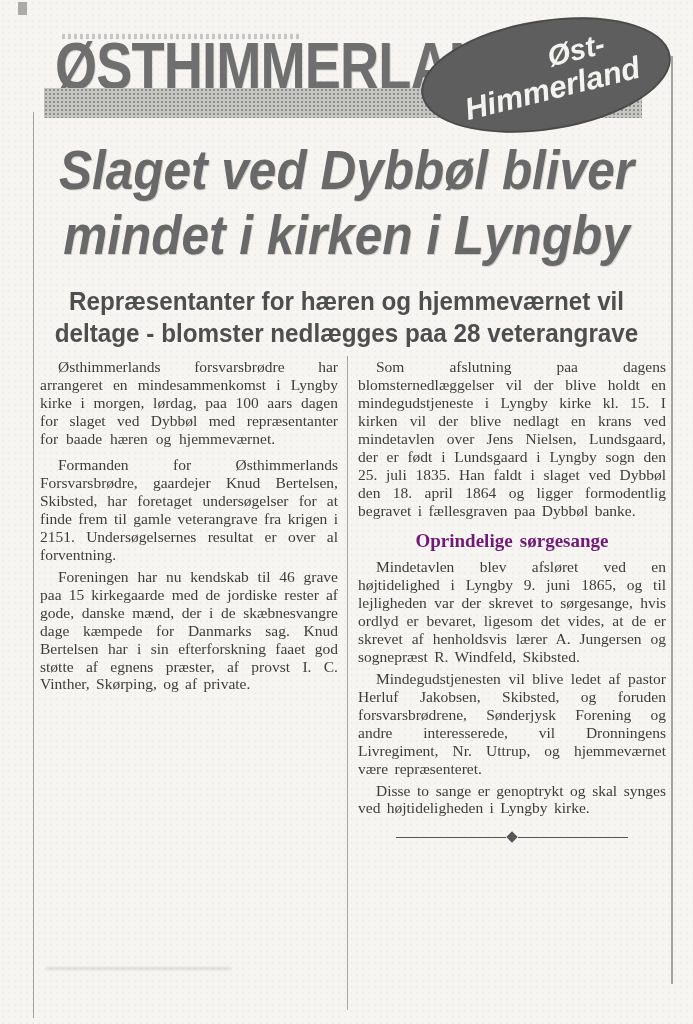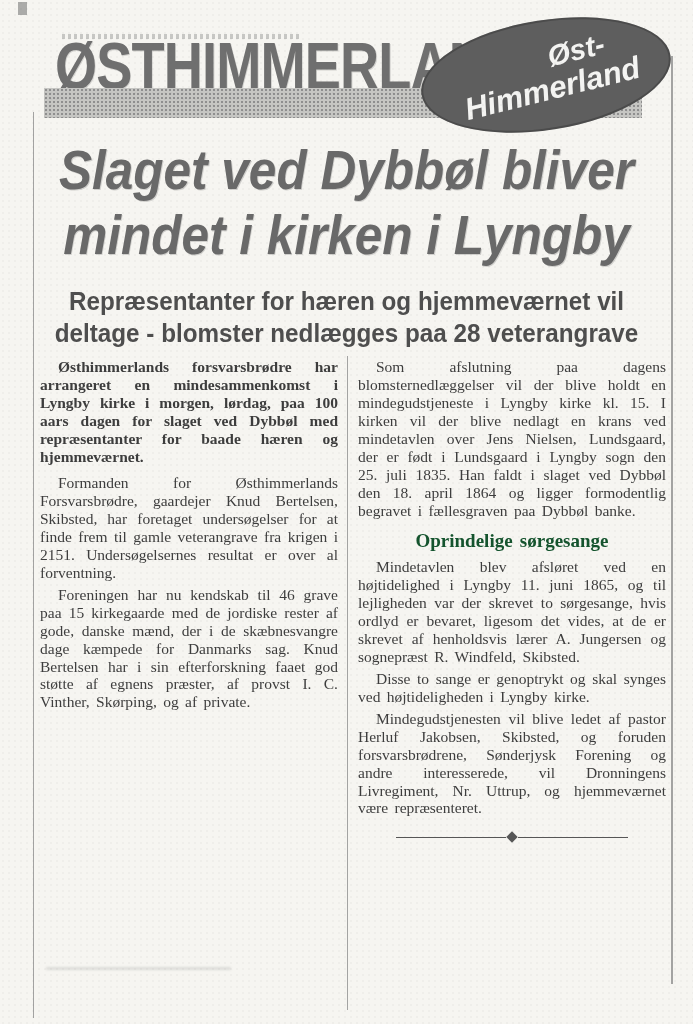--- a/index.html
+++ b/index.html
@@ -89,26 +89,26 @@
   .col {
     position:absolute; top:358px;
     font-size:15.5px; line-height:1.16;
     text-align:justify;
     color:#3d3d3d;
     word-spacing:2.5px;
   }
   .col-left  { left:40px;  width:298px; }
   .col-right { left:358px; width:308px; }
   .col p { text-indent:18px; margin:0 0 4px 0; }
-  .col p.lead { font-weight:bold; word-spacing:4px; margin-bottom:8px; }
+  .col p.lead { font-weight:normal; word-spacing:4px; margin-bottom:8px; }
   .col-heading {
     font-family:"Liberation Serif", serif;
     font-weight:bold; font-size:19px; line-height:1.22;
     text-align:center; white-space:pre-line;
-    margin:9px 0 6px 0; color:#14532d;
+    margin:9px 0 6px 0; color:#701a75;
   }
   .end-divider {
     margin:16px auto 0 auto; width:232px;
     display:flex; align-items:center;
   }
   .dline { flex:1; height:1px; background:#565656; }
   .diamond { width:8px; height:8px; background:#565656; transform:rotate(45deg); margin:0 2px; flex:none; }
 
   
   .vrule { position:absolute; width:1px; background:#8f8f8f; opacity:.8; }
@@ -164,23 +164,23 @@
   <div class="vrule rule-col"></div>
 
   <div class="col col-left">
       <p class="lead">Østhimmerlands forsvarsbrødre har arrangeret en mindesammenkomst i Lyngby kirke i morgen, lørdag, paa 100 aars dagen for slaget ved Dybbøl med repræsentanter for baade hæren og hjemmeværnet.</p>
       <p>Formanden for Østhimmerlands Forsvarsbrødre, gaardejer Knud Bertelsen, Skibsted, har foretaget undersøgelser for at finde frem til gamle veterangrave fra krigen i 2151. Undersøgelsernes resultat er over al forventning.</p>
       <p>Foreningen har nu kendskab til 46 grave paa 15 kirkegaarde med de jordiske rester af gode, danske mænd, der i de skæbnesvangre dage kæmpede for Danmarks sag. Knud Bertelsen har i sin efterforskning faaet god støtte af egnens præster, af provst I. C. Vinther, Skørping, og af private.</p>
     </div>
   <div class="col col-right">
       <p>Som afslutning paa dagens blomsternedlæggelser vil der blive holdt en mindegudstjeneste i Lyngby kirke kl. 15. I kirken vil der blive nedlagt en krans ved mindetavlen over Jens Nielsen, Lundsgaard, der er født i Lundsgaard i Lyngby sogn den 25. juli 1835. Han faldt i slaget ved Dybbøl den 18. april 1864 og ligger formodentlig begravet i fællesgraven paa Dybbøl banke.</p>
       <h3 class="col-heading">Oprindelige sørgesange</h3>
-      <p>Mindetavlen blev afsløret ved en højtidelighed i Lyngby 11. juni 1865, og til lejligheden var der skrevet to sørgesange, hvis ordlyd er bevaret, ligesom det vides, at de er skrevet af henholdsvis lærer A. Jungersen og sognepræst R. Windfeld, Skibsted.</p>
+      <p>Mindetavlen blev afsløret ved en højtidelighed i Lyngby 9. juni 1865, og til lejligheden var der skrevet to sørgesange, hvis ordlyd er bevaret, ligesom det vides, at de er skrevet af henholdsvis lærer A. Jungersen og sognepræst R. Windfeld, Skibsted.</p>
+      <p>Mindegudstjenesten vil blive ledet af pastor Herluf Jakobsen, Skibsted, og foruden forsvarsbrødrene, Sønderjysk Forening og andre interesserede, vil Dronningens Livregiment, Nr. Uttrup, og hjemmeværnet være repræsenteret.</p>
       <p>Disse to sange er genoptrykt og skal synges ved højtideligheden i Lyngby kirke.</p>
-      <p>Mindegudstjenesten vil blive ledet af pastor Herluf Jakobsen, Skibsted, og foruden forsvarsbrødrene, Sønderjysk Forening og andre interesserede, vil Dronningens Livregiment, Nr. Uttrup, og hjemmeværnet være repræsenteret.</p>
       <div class="end-divider">
         <span class="dline"></span>
         <span class="diamond"></span>
         <span class="dline"></span>
       </div>
     </div>
 
 </div>
 
 </body></html>

